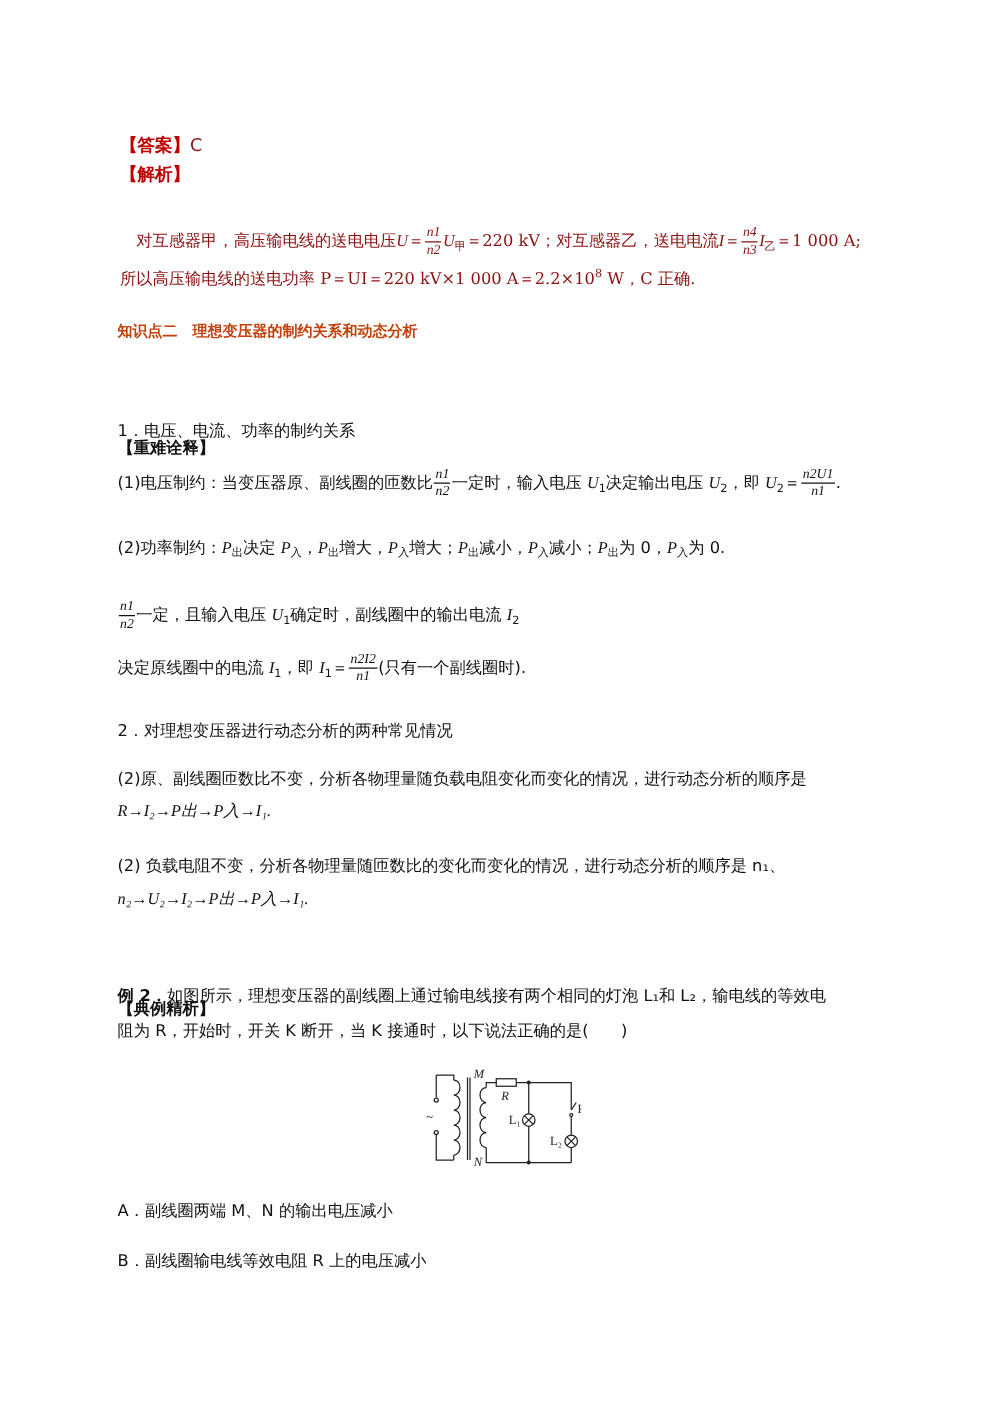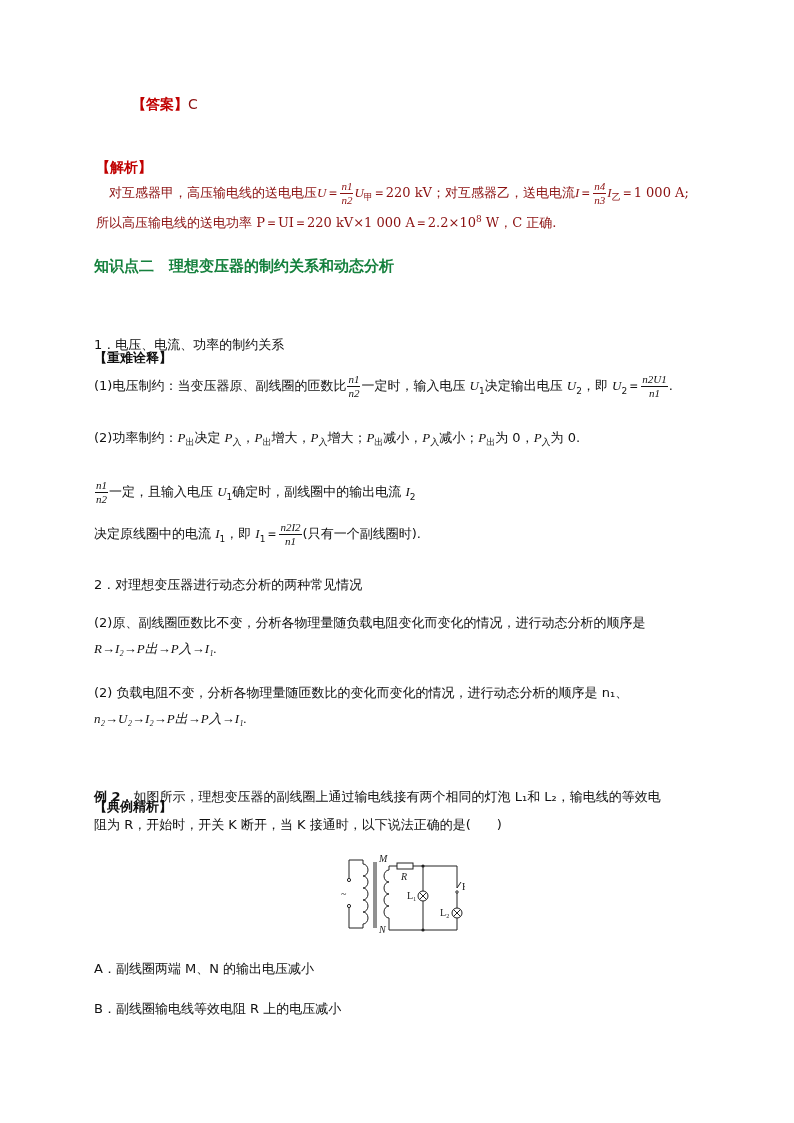--- a/index.html
+++ b/index.html
@@ -5,37 +5,37 @@
   html, body { margin: 0; padding: 0; background: #ffffff; }
   body { width: 794px; height: 1123px; position: relative; overflow: hidden;
          font-family: "DejaVu Sans", "Liberation Sans", sans-serif; color: #111; }
   .abs { position: absolute; white-space: nowrap; }
   .red { color: #8b1010; }
   .bracket { color: #c00000; font-weight: bold; }
   .txt { font-size: 14px; }
   .sm { font-size: 13px; }
   .serif { font-family: "DejaVu Serif", "Liberation Serif", serif; }
   .it { font-style: italic; font-family: "Liberation Serif", "DejaVu Serif", serif; }
-  .green { color: #15803d; font-weight: bold; font-size: 15px; }
+  .green { color: #c2410c; font-weight: bold; font-size: 12px; }
   .bold { font-weight: bold; margin-top: 48px; }
   .frac { display: inline-block; vertical-align: middle; text-align: center; margin: 0 1px;
           font-family: "Liberation Serif", "DejaVu Serif", serif; font-style: italic; font-size: 11px; line-height: 13px; }
   .frac .num { display: block; border-bottom: 1px solid currentColor; padding: 0 1px; }
   .frac .den { display: block; padding: 0 1px; }
   sub, sup { font-size: 9px; }
   .sub-cn { font-size: 9px; vertical-align: -3px; font-style: normal; font-family: "DejaVu Sans", sans-serif; }
 </style>
 </head>
 <body>
 
-<div class="abs txt" style="left:96px; top:96px;margin-left:36px;">
+<div class="abs txt" style="left:96px; top:108px;">
   <span class="bracket">【答案】</span><span class="red">C</span>
 </div>
 
-<div class="abs txt" style="left:96px; top:131px;margin-top:28px;">
+<div class="abs txt" style="left:96px; top:131px;">
   <span class="bracket">【解析】</span>
 </div>
 
 <div class="abs sm red serif" style="left:109px; top:176px; height:34px; line-height:34px;">
   <span>对互感器甲，高压输电线的送电电压</span><span class="it">U</span><span>＝</span><span class="frac"><span class="num">n1</span><span class="den">n2</span></span><span class="it">U</span><span class="sub-cn">甲</span><span>＝220 kV；</span><span>对互感器乙，送电电流</span><span class="it">I</span><span>＝</span><span class="frac"><span class="num">n4</span><span class="den">n3</span></span><span class="it">I</span><span class="sub-cn">乙</span><span>＝1 000 A;</span>
 </div>
 
 <div class="abs sm red serif" style="left:96px; top:214px;">
   <span>所以高压输电线的送电功率</span> <span>P＝UI＝220 kV×1 000 A＝2.2×10</span><sup>8</sup><span> W，C 正确.</span>
 </div>

